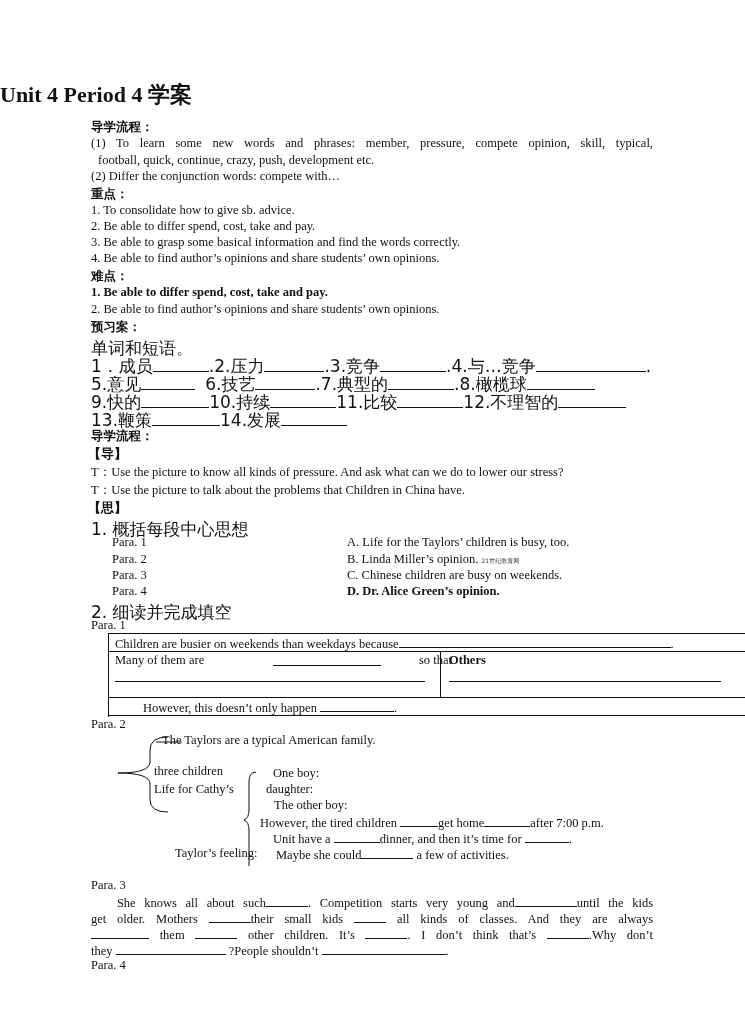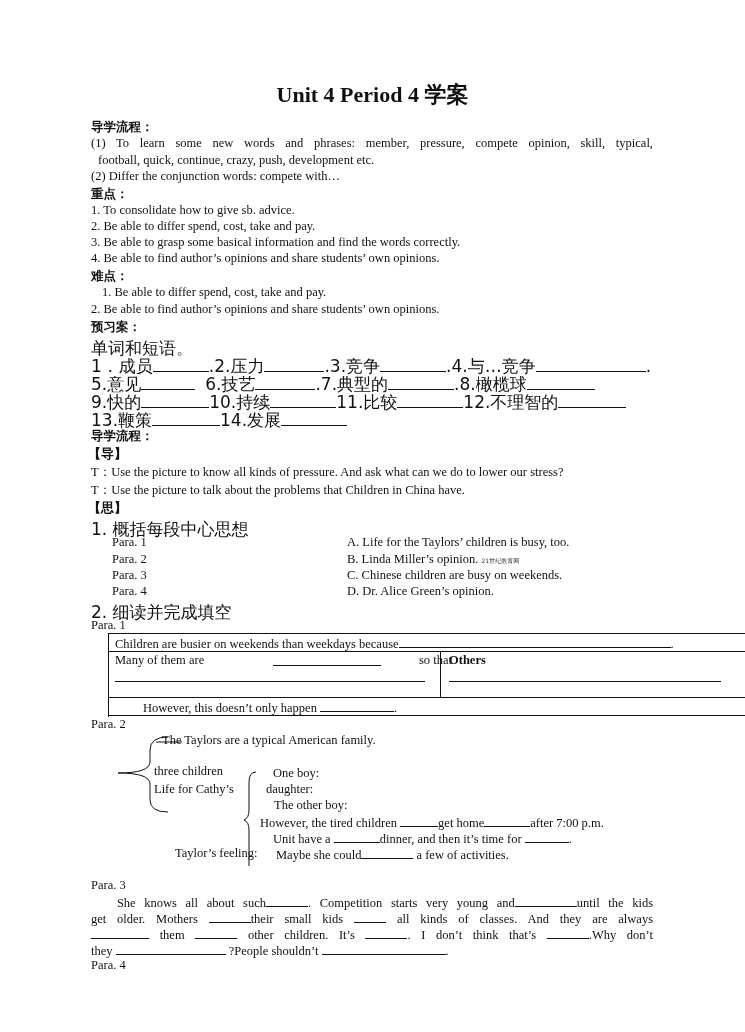--- a/index.html
+++ b/index.html
@@ -3,21 +3,21 @@
 <meta charset="utf-8">
 <style>
   html, body { margin: 0; padding: 0; background: #ffffff; }
   body {
     width: 745px; height: 1032px; position: relative; overflow: hidden;
     font-family: "Liberation Serif", "DejaVu Serif", serif;
     color: #111111; font-size: 12.5px;
   }
   .abs { position: absolute; white-space: nowrap; }
   .title {
-    left: 0; width: 745px; top: 80px; text-align: center;
+    left: 0; width: 745px; top: 80px; 
     font-size: 22px; font-weight: bold; letter-spacing: 0px;
   }
   .heading { font-family: "DejaVu Sans", sans-serif; font-weight: bold; font-size: 12.5px; }
   .cn { font-family: "DejaVu Sans", sans-serif; font-size: 17px; }
   .just { text-align: justify; text-align-last: justify; }
   .blank { display: inline-block; border-bottom: 1px solid #111; height: 12px; vertical-align: baseline; }
   .bracket { font-family: "DejaVu Sans", sans-serif; font-weight: bold; }
   .wm { font-size: 6px; font-family: "DejaVu Sans", sans-serif; color: #333; }
 
   
@@ -38,21 +38,21 @@
 <div class="abs" style="left:98px;top:153px;">football, quick, continue, crazy, push, development etc.</div>
 <div class="abs" style="left:91px;top:169px;">(2) Differ the conjunction words: compete with…</div>
 
 <div class="abs heading" style="left:91px;top:186px;">重点：</div>
 <div class="abs" style="left:91px;top:203px;">1. To consolidate how to give sb. advice.</div>
 <div class="abs" style="left:91px;top:219px;">2. Be able to differ spend, cost, take and pay.</div>
 <div class="abs" style="left:91px;top:235px;">3. Be able to grasp some basical information and find the words correctly.</div>
 <div class="abs" style="left:91px;top:251px;">4. Be able to find author’s opinions and share students’ own opinions.</div>
 
 <div class="abs heading" style="left:91px;top:268px;">难点：</div>
-<div class="abs" style="left:102px;top:285px;">1. Be able to differ spend, cost, take and pay.</div>
+<div class="abs" style="left:91px;top:285px;font-weight:bold;">1. Be able to differ spend, cost, take and pay.</div>
 <div class="abs" style="left:91px;top:302px;">2. Be able to find author’s opinions and share students’ own opinions.</div>
 
 <div class="abs heading" style="left:91px;top:319px;">预习案：</div>
 <div class="abs cn" style="left:91px;top:337px;">单词和短语。</div>
 
 <div class="abs cn" style="left:91px;top:355px;">
   <span>1．成员</span><span class="blank" style="width:56px"></span><span>.2.压力</span><span class="blank" style="width:60px"></span><span>.3.竞争</span><span class="blank" style="width:66px"></span><span>.4.与…竞争</span><span class="blank" style="width:110px"></span><span>.</span>
 </div>
 
 <div class="abs cn" style="left:91px;top:373px;">
@@ -75,21 +75,21 @@
 <div class="abs cn" style="left:91px;top:518px;">1.   概括每段中心思想</div>
 
 <div class="abs" style="left:112px;top:535px;">Para. 1</div>
 <div class="abs" style="left:112px;top:552px;">Para. 2</div>
 <div class="abs" style="left:112px;top:568px;">Para. 3</div>
 <div class="abs" style="left:112px;top:584px;">Para. 4</div>
 
 <div class="abs" style="left:347px;top:535px;">A. Life for the Taylors’ children is busy, too.</div>
 <div class="abs" style="left:347px;top:552px;"><span>B. Linda Miller’s opinion.</span> <span class="wm">21世纪教育网</span></div>
 <div class="abs" style="left:347px;top:568px;">C. Chinese children are busy on weekends.</div>
-<div class="abs" style="left:347px;top:584px;">D. Dr. Alice Green’s opinion.</div>
+<div class="abs" style="left:347px;top:584px;font-weight:bold;">D. Dr. Alice Green’s opinion.</div>
 
 <div class="abs cn" style="left:91px;top:601px;">2.   细读并完成填空</div>
 
 <div class="abs" style="left:91px;top:618px;">Para. 1</div>
 <div class="tbl">
   <div class="row1">
     <span class="abs" style="left:6px;top:1px;"><span>Children are busier on weekends than weekdays because</span><span class="blank" style="width:272px"></span><span>.</span></span>
   </div>
   <div class="row2">
     <div class="vline"></div>

